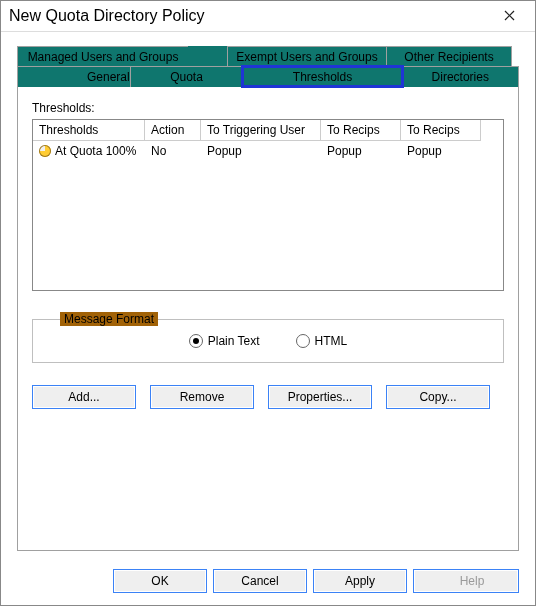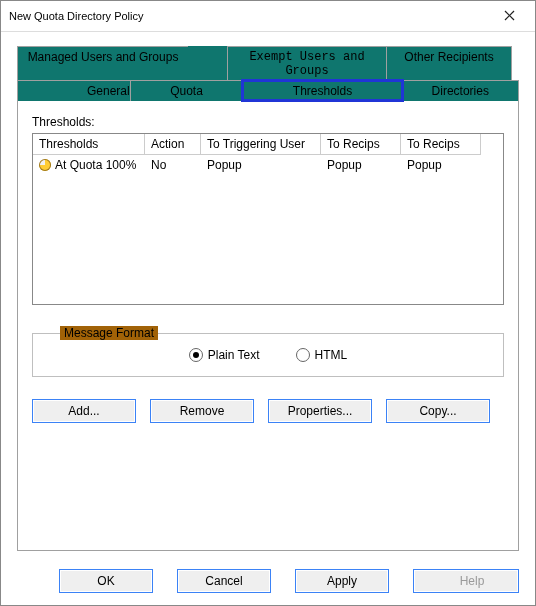--- a/index.html
+++ b/index.html
@@ -18,21 +18,21 @@
     background: #fff;
     display: flex;
     flex-direction: column;
   }
   .titlebar {
     height: 30px;
     border-bottom: 1px solid #ddd;
     display: flex;
     align-items: center;
     padding: 0 8px;
-    font-size: 11px;
+    font-size: 16px;
   }
   .titlebar .title { flex: 1; }
   .titlebar .close {
     width: 36px;
     height: 22px;
     display: flex;
     align-items: center;
     justify-content: center;
     cursor: pointer;
   }
@@ -56,21 +56,21 @@
     text-align: center;
     padding: 3px 0;
     border: 1px solid #a0a0a0;
     border-bottom: none;
     background: #0f766e;
     position: relative;
     cursor: pointer;
   }
   
   .tab.w2a { width: 170px; }
-  .tab.w2b { width: 158px; font-family: Liberation Mono, monospace; }
+  .tab.w2b { width: 158px; }
   .tab.w2c { width: 124px; }
   .tab.w1a { width: 120px; text-align: right; }
   .tab.w1b { width: 120px; }
   .tab.w1c { width: 170px; }
   .tab.w1d { width: 124px; }
   .tab.spacer { width: 40px; border:0; }
   .tab + .tab { margin-left: -1px; }
   .tab-row + .tab-row { margin-top: -1px; }
   .tab.selected-ring {
     outline: 3px solid #2035d6;
@@ -170,21 +170,21 @@
     background: #efefef;
     padding: 4px 0;
     width: 102px;
     text-align: center;
     cursor: pointer;
     box-shadow: inset 0 0 0 1px #fff;
   }
 
   .footer {
     display: flex;
-    gap: 24px;
+    gap: 6px;
     justify-content: flex-end;
     padding: 10px 16px 12px 16px;
   }
   .footer .btn { width: 92px; }
   .btn.disabled { color: #9a9a9a; cursor: default; padding-left: 12px; }
 </style>
 </head>
 <body>
 
 <div class="window">

